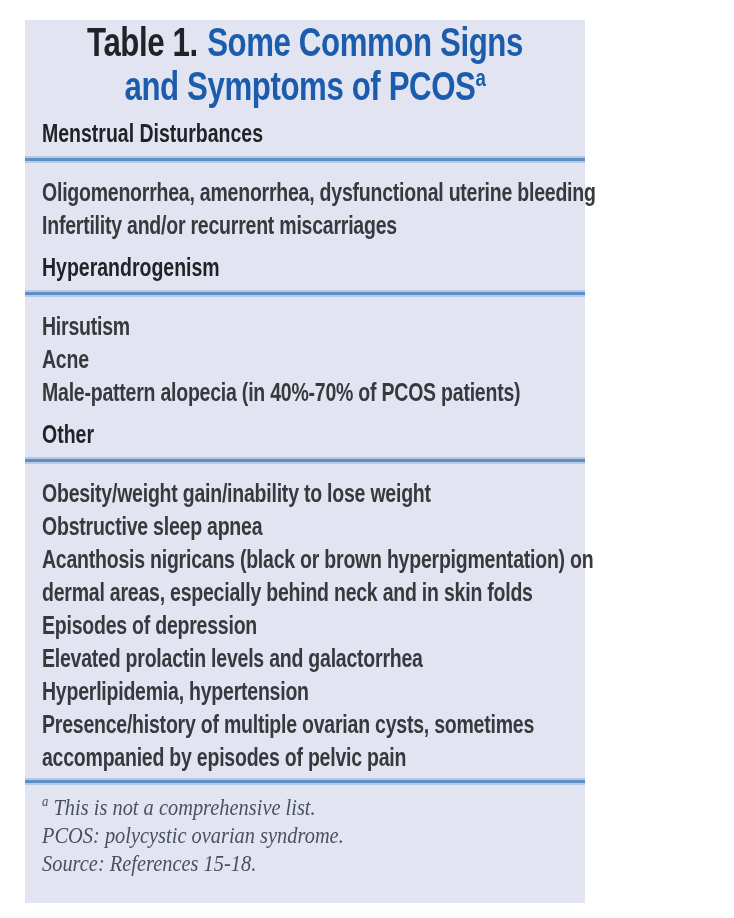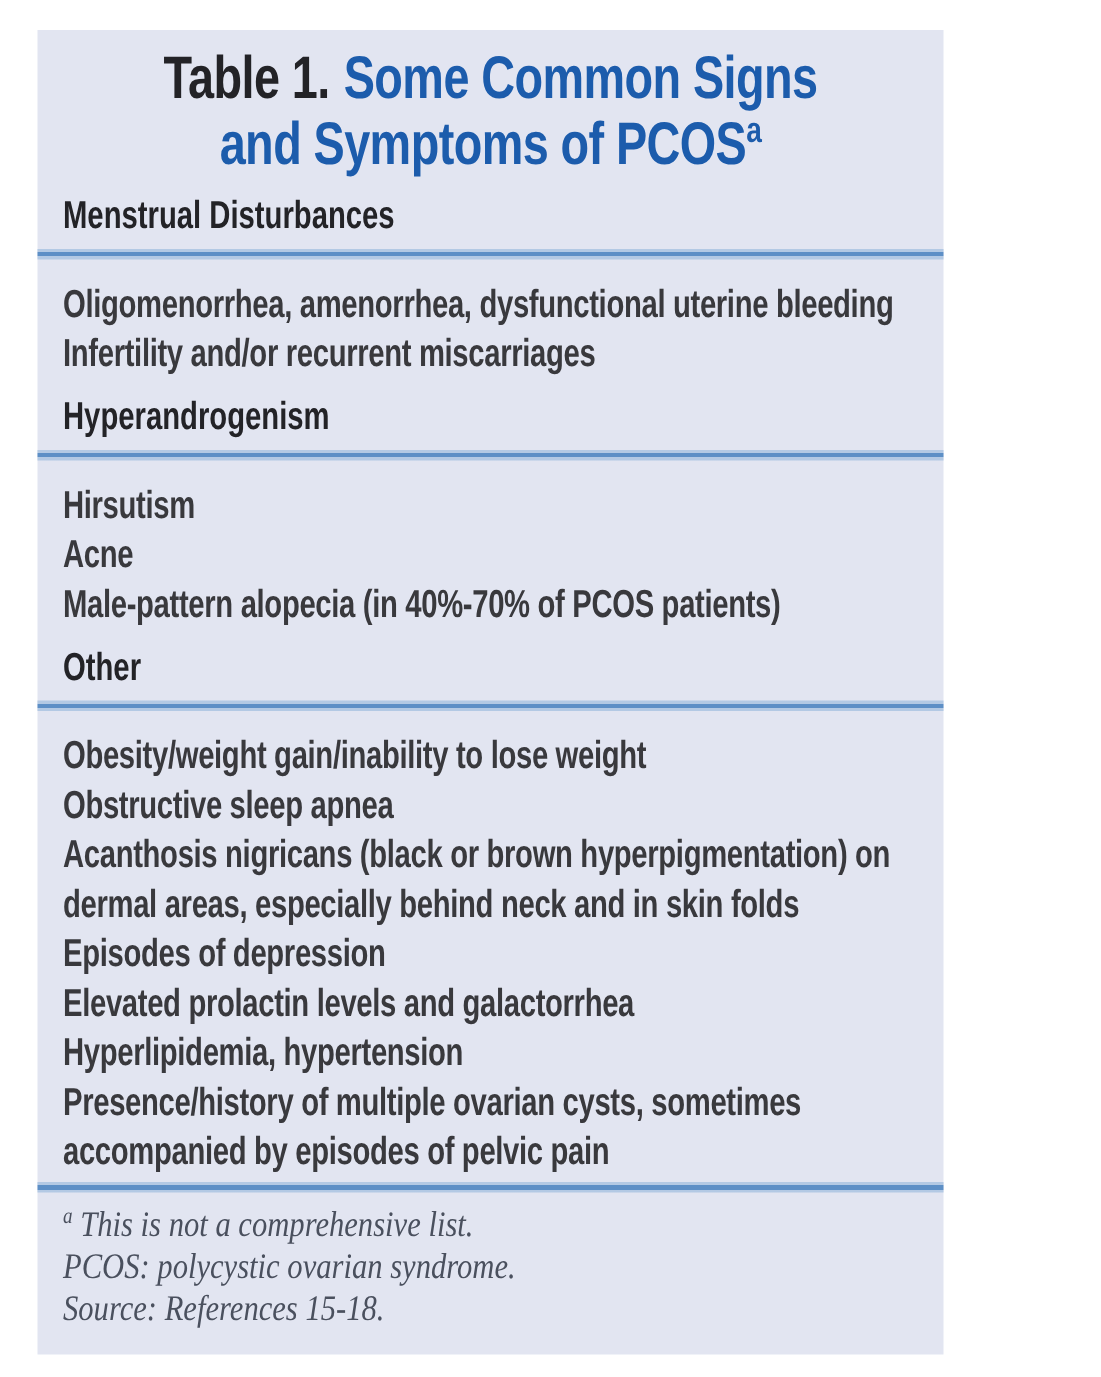--- a/index.html
+++ b/index.html
@@ -15,24 +15,23 @@
   html,body{width:734px;background:#ffffff;}
   body{
     height:918px;
     font-family:"Liberation Sans",sans-serif;
     overflow:hidden;
     position:relative;
   }
   .card{
     position:absolute;
     left:25px; top:20px;
-    width:604px;
+    width:560px;
     min-height:883px;
     background:var(--card-bg);
-    padding-top:10px;
   }
   
   .cond{
     transform:scaleX(0.75);
     transform-origin:0 50%;
     width:133.3%;
   }
   .title{
     text-align:center;
     font-weight:bold;

